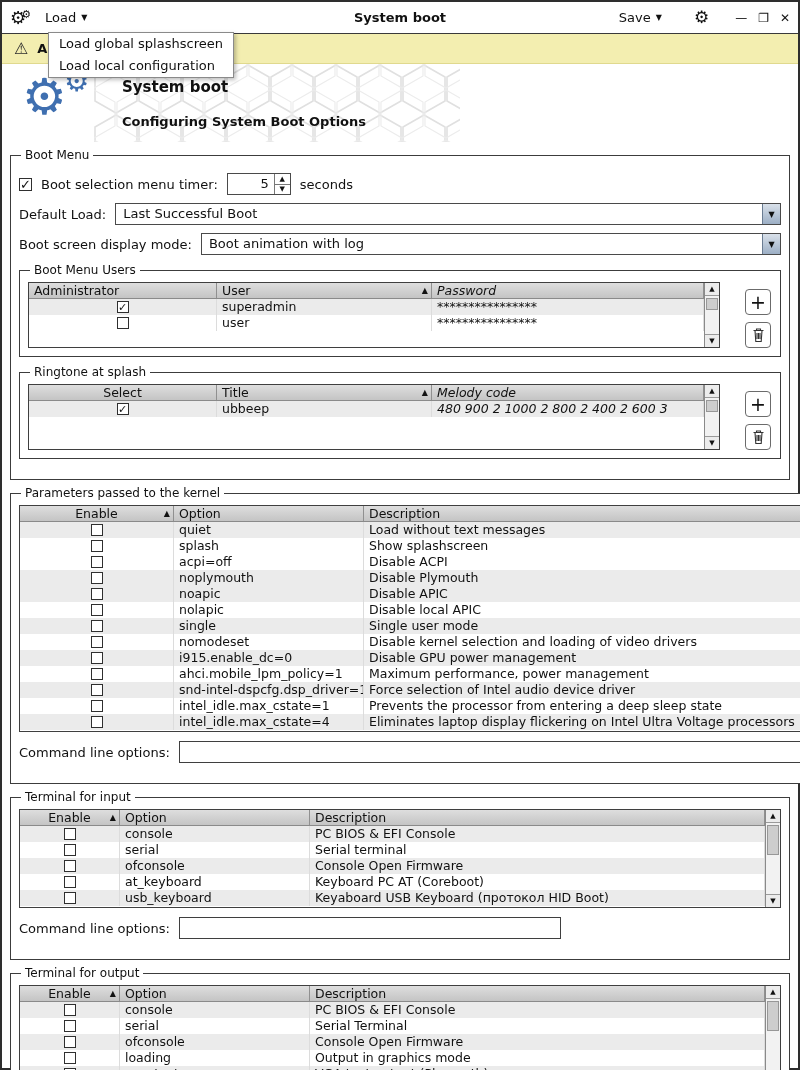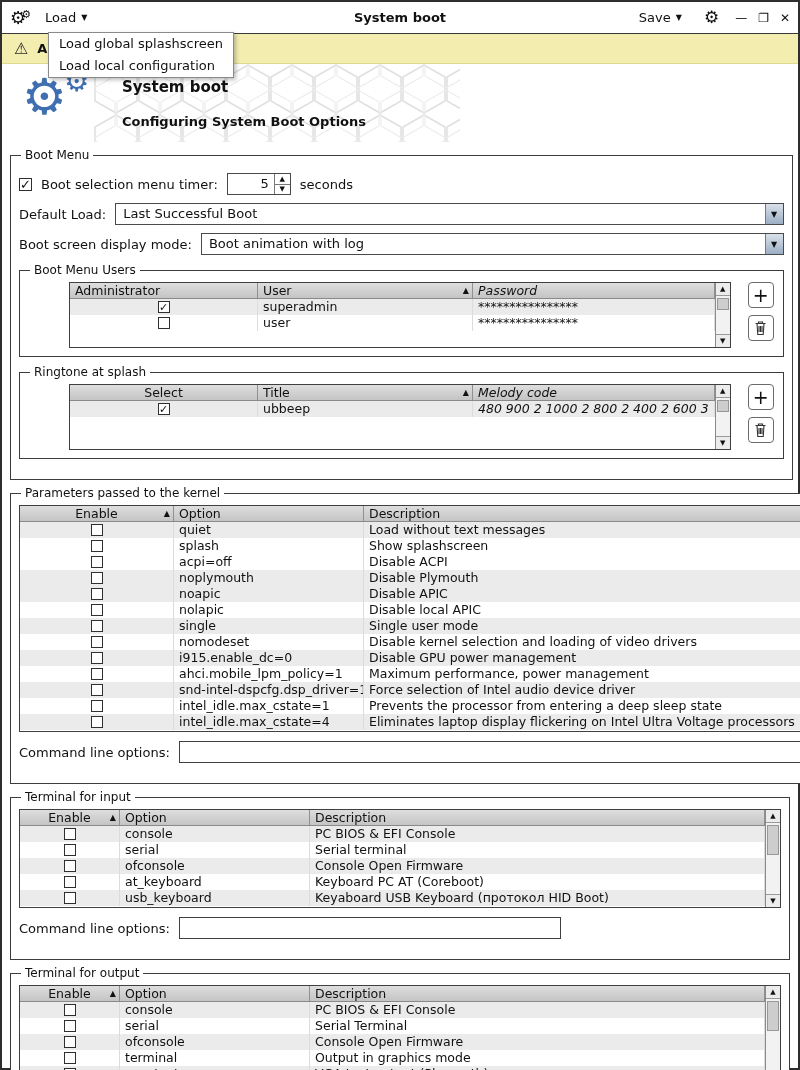--- a/index.html
+++ b/index.html
@@ -9,21 +9,21 @@
     position:relative; display:flex; flex-direction:column; }
 
   
   .titlebar { height:32px; flex:0 0 32px; border-bottom:1px solid #3a3a3a;
     display:flex; align-items:center; padding:0 8px; position:relative; background:#fff; }
   .appicon { font-size:18px; margin-right:8px; line-height:1; }
   .appicon .g2 { font-size:11px; margin-left:-5px; vertical-align:top; }
   .menubtn { display:flex; align-items:center; gap:5px; padding:3px 6px; cursor:default; }
   .menubtn .arrow { font-size:8px; }
   .win-title { position:absolute; left:0; right:0; text-align:center; font-weight:bold; pointer-events:none; }
-  .tb-right { margin-left:auto; display:flex; align-items:center; gap:16px; z-index:2; }
+  .tb-right { margin-left:auto; display:flex; align-items:center; gap:26px; z-index:2; }
   .gearbtn { font-size:17px; line-height:1; }
   .winctrls { display:flex; align-items:center; gap:11px; font-size:12px; }
   .winctrl { line-height:1; }
 
   
   .dropdown { position:absolute; left:46px; top:30px; z-index:50; background:#fff;
     border:1px solid #8a8a8a; box-shadow:2px 2px 4px rgba(0,0,0,.25); min-width:166px; }
   .dropdown .mitem { padding:3px 10px 4px; white-space:nowrap; }
 
   
@@ -61,21 +61,21 @@
   .spin-btn { flex:1; display:flex; align-items:center; justify-content:center; font-size:7px; }
   .spin-btn.up { border-bottom:1px solid #777; }
 
   
   .combo { flex:1; height:22px; border:1px solid #4a4a4a; display:flex; background:#fff; }
   .combo-text { flex:1; padding:2px 7px; white-space:nowrap; overflow:hidden; }
   .combo-btn { width:18px; border-left:1px solid #6a7c92; display:flex; align-items:center;
     justify-content:center; font-size:8px; background:linear-gradient(#d9e1ea,#9cafc5); }
 
   
-  .tgroup { display:flex; gap:17px; align-items:flex-start;margin-left:41px; }
+  .tgroup { display:flex; gap:25px; align-items:flex-end; }
   .tablewrap { display:flex; border:1px solid #3f3f3f; background:#fff; flex:1; overflow:hidden; }
   .tbl { flex:1; overflow:hidden; font-size:12.5px; }
   .trow { display:flex; height:16px; line-height:15px; }
   .thead { background:linear-gradient(#dedede,#c4c4c4); border-bottom:1px solid #8a8a8a; }
   .tcell { padding:0 5px; white-space:nowrap; overflow:hidden; border-right:1px solid #dcdcdc; }
   .hcell { border-right:1px solid #909090; position:relative; display:flex; align-items:center; }
   .hcell.c0 { justify-content:center; }
   .users-tbl .hcell.c0 { justify-content:flex-start; }
   .sortarrow { position:absolute; right:3px; font-size:8px; }
   .tcell.center { display:flex; align-items:center; justify-content:center; padding:0; }
@@ -521,21 +521,21 @@
             <div class="tcell c0 center">
               <span class="checkbox"></span>
             </div>
             <div class="tcell c1">ofconsole</div>
             <div class="tcell c2">Console Open Firmware</div>
           </div>
           <div class="trow r-even">
             <div class="tcell c0 center">
               <span class="checkbox"></span>
             </div>
-            <div class="tcell c1">terminal</div>
+            <div class="tcell c1">loading</div>
             <div class="tcell c2">Output in graphics mode</div>
           </div>
           <div class="trow r-odd">
             <div class="tcell c0 center">
               <span class="checkbox"></span>
             </div>
             <div class="tcell c1">vga_text</div>
             <div class="tcell c2">VGA text output (Plymouth)</div>
           </div>
         </div>

